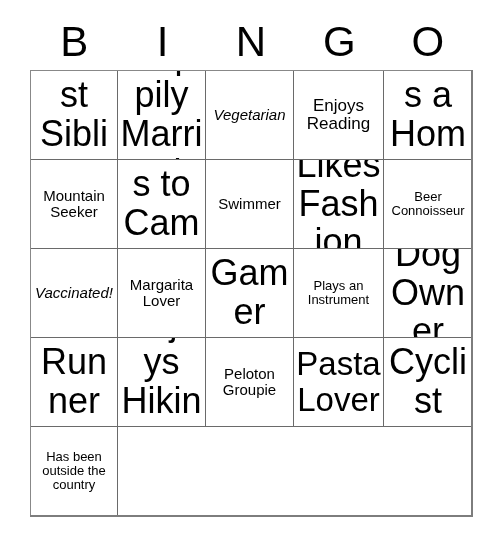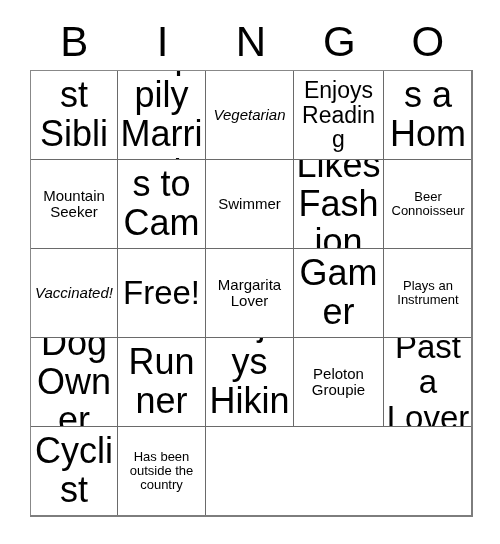--- a/index.html
+++ b/index.html
@@ -78,21 +78,21 @@
     display: block;
     width: 100%;
     line-height: 1.08;
     color: #000000;
     word-wrap: break-word;
   }
 
   
   .sz-xxl .cell-text { font-size: 33px; }
   .sz-xl  .cell-text { font-size: 36px; }
-  .sz-l   .cell-text { font-size: 23px; }
+  .sz-l   .cell-text { font-size: 17px; }
   .sz-m   .cell-text { font-size: 15px; }
   .sz-s   .cell-text { font-size: 15px; font-style: italic; }
   .sz-xs  .cell-text { font-size: 13px; }
 
   
   #card-bottom-edge {
     position: absolute;
     left: 30px;
     top: 515px;
     width: 443px;
@@ -148,23 +148,20 @@
       </div>
       <div class="bingo-cell sz-xl">
         <span class="cell-text">Likes Fashion</span>
       </div>
       <div class="bingo-cell sz-xs">
         <span class="cell-text">Beer Connoisseur</span>
       </div>
       <div class="bingo-cell sz-s">
         <span class="cell-text">Vaccinated!</span>
       </div>
-      <div class="bingo-cell sz-xxl">
-        <span class="cell-text">Free!</span>
-      </div>
       <div class="bingo-cell sz-m">
         <span class="cell-text">Margarita Lover</span>
       </div>
       <div class="bingo-cell sz-xl">
         <span class="cell-text">Gamer</span>
       </div>
       <div class="bingo-cell sz-xs">
         <span class="cell-text">Plays an Instrument</span>
       </div>
       <div class="bingo-cell sz-xl">

